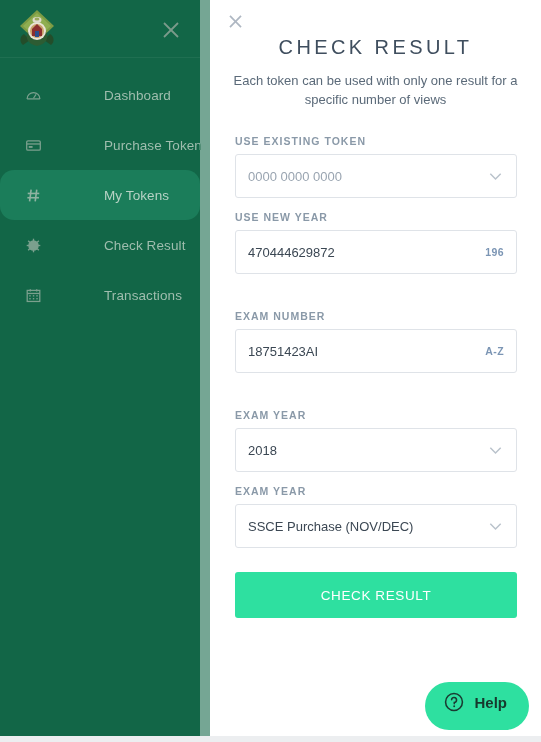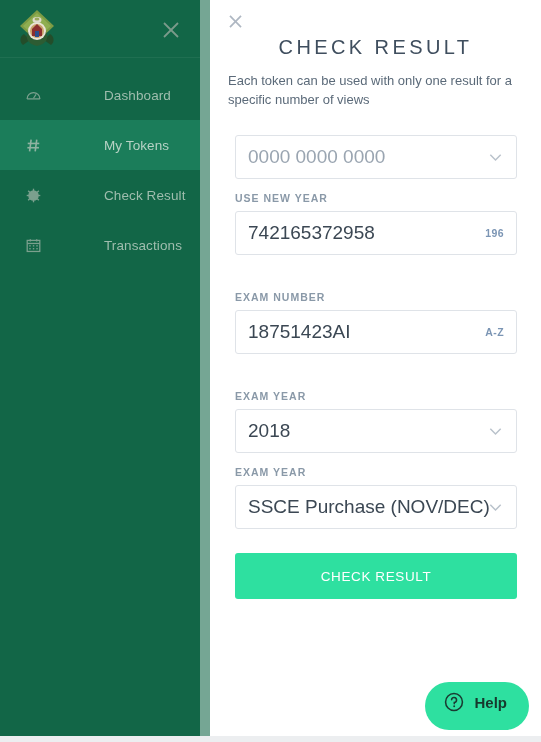--- a/index.html
+++ b/index.html
@@ -48,21 +48,21 @@
   .sb-nav { padding-top: 12px; }
   .sb-item {
     position: relative;
     display: flex;
     align-items: center;
     height: 50px;
     padding-left: 22px;
     cursor: pointer;
     gap: 44px;
   }
-  .sb-item.active { background: #1b7d5a; }
+  .sb-item.active { background: #1b7d5a; border-radius: 14px; }
   .sb-ico {
     width: 22px;
     height: 22px;
     flex: 0 0 22px;
     display: flex;
     align-items: center;
     justify-content: center;
     color: #7ba08e;
     margin-right: 16px;
   }
@@ -107,21 +107,21 @@
   .page-title {
     margin-top: 36px;
     text-align: center;
     font-size: 20px;
     letter-spacing: 3.4px;
     color: #3f4e5e;
     font-weight: 400;
   }
   .page-sub {
     margin: 12px 18px 0 18px;
-    text-align: left;
+    text-align: center;
     font-size: 13px;
     line-height: 19px;
     color: #5b6a79;
   }
 
   .form {
     margin-top: 26px;
     padding: 0 24px 0 25px;
   }
   .field-label {
@@ -135,21 +135,21 @@
     position: relative;
     height: 44px;
     border: 1px solid #dfe3e8;
     border-radius: 3px;
     background: #ffffff;
     display: flex;
     align-items: center;
     padding: 0 12px;
   }
   .input-val {
-    font-size: 19px;
+    font-size: 13px;
     color: #3b4753;
     white-space: nowrap;
     overflow: hidden;
     text-align: center;
   }
   .input-val.placeholder { color: #9aa5b1; }
   .adorn {
     position: absolute;
     right: 12px;
     top: 50%;
@@ -256,20 +256,30 @@
         <span class="sb-ico">
           <svg viewBox="0 0 20 20" width="17" height="17" aria-hidden="true">
             <path d="M2.5 14 A7.5 7.5 0 0 1 17.5 14" fill="none" stroke="currentColor" stroke-width="1.5"></path>
             <line x1="2.5" y1="14" x2="17.5" y2="14" stroke="currentColor" stroke-width="1.5"></line>
             <line x1="10" y1="13.2" x2="13" y2="8.6" stroke="currentColor" stroke-width="1.4"></line>
           </svg>
         </span>
         <span class="sb-label">Dashboard</span>
       </div>
 
+      <div class="sb-item">
+        <span class="sb-ico">
+          <svg viewBox="0 0 20 20" width="17" height="17" aria-hidden="true">
+            <rect x="2" y="4.5" width="16" height="11" rx="1.5" fill="none" stroke="currentColor" stroke-width="1.5"></rect>
+            <line x1="2" y1="8.2" x2="18" y2="8.2" stroke="currentColor" stroke-width="1.5"></line>
+            <rect x="4.4" y="10.6" width="4.5" height="2.2" fill="currentColor"></rect>
+          </svg>
+        </span>
+        <span class="sb-label">Purchase Token</span>
+      </div>
 
       <div class="sb-item active">
         <span class="sb-ico">
           <svg viewBox="0 0 20 20" width="17" height="17" aria-hidden="true">
             <line x1="7.2" y1="3" x2="5.4" y2="17" stroke="currentColor" stroke-width="1.9"></line>
             <line x1="13.8" y1="3" x2="12" y2="17" stroke="currentColor" stroke-width="1.9"></line>
             <line x1="3.2" y1="7.6" x2="16.8" y2="7.6" stroke="currentColor" stroke-width="1.9"></line>
             <line x1="2.8" y1="12.6" x2="16.4" y2="12.6" stroke="currentColor" stroke-width="1.9"></line>
           </svg>
         </span>
@@ -328,35 +338,36 @@
         <line x1="16.5" y1="3.5" x2="3.5" y2="16.5" stroke="#aeb7c2" stroke-width="2"></line>
       </svg>
     </div>
 
     <h1 class="page-title">CHECK RESULT</h1>
     <p class="page-sub">Each token can be used with only one result for a specific number of views</p>
 
     <div class="form">
 
       
+      <div class="field-label">USE EXISTING TOKEN</div>
       <div class="input-box">
         <span class="input-val placeholder">0000 0000 0000</span>
         <span class="chev">
           <svg viewBox="0 0 22 22" width="19" height="19" aria-hidden="true">
             <polyline points="5,8.5 11,14.5 17,8.5" fill="none" stroke="currentColor" stroke-width="1.7"></polyline>
           </svg>
         </span>
       </div>
 
       <div class="gap-sm"></div>
 
       
       <div class="field-label">USE NEW YEAR</div>
       <div class="input-box">
-        <span class="input-val">742165372958</span>
+        <span class="input-val">470444629872</span>
         <span class="adorn">196</span>
       </div>
 
       <div class="gap-md"></div>
 
       
       <div class="field-label">EXAM NUMBER</div>
       <div class="input-box">
         <span class="input-val">18751423AI</span>
         <span class="adorn">A-Z</span>

